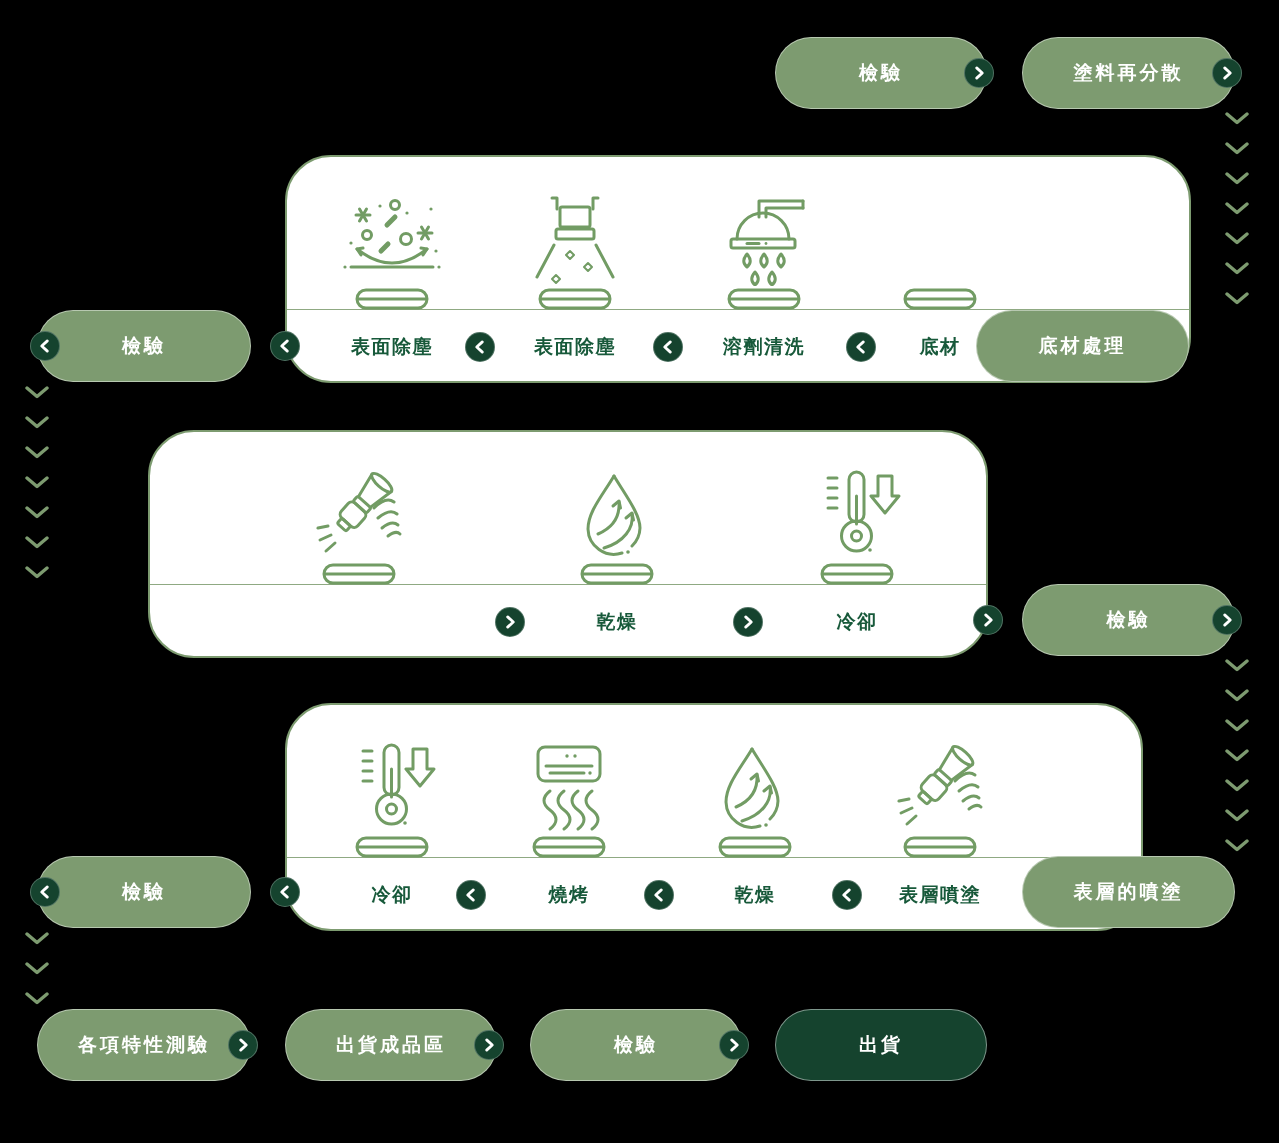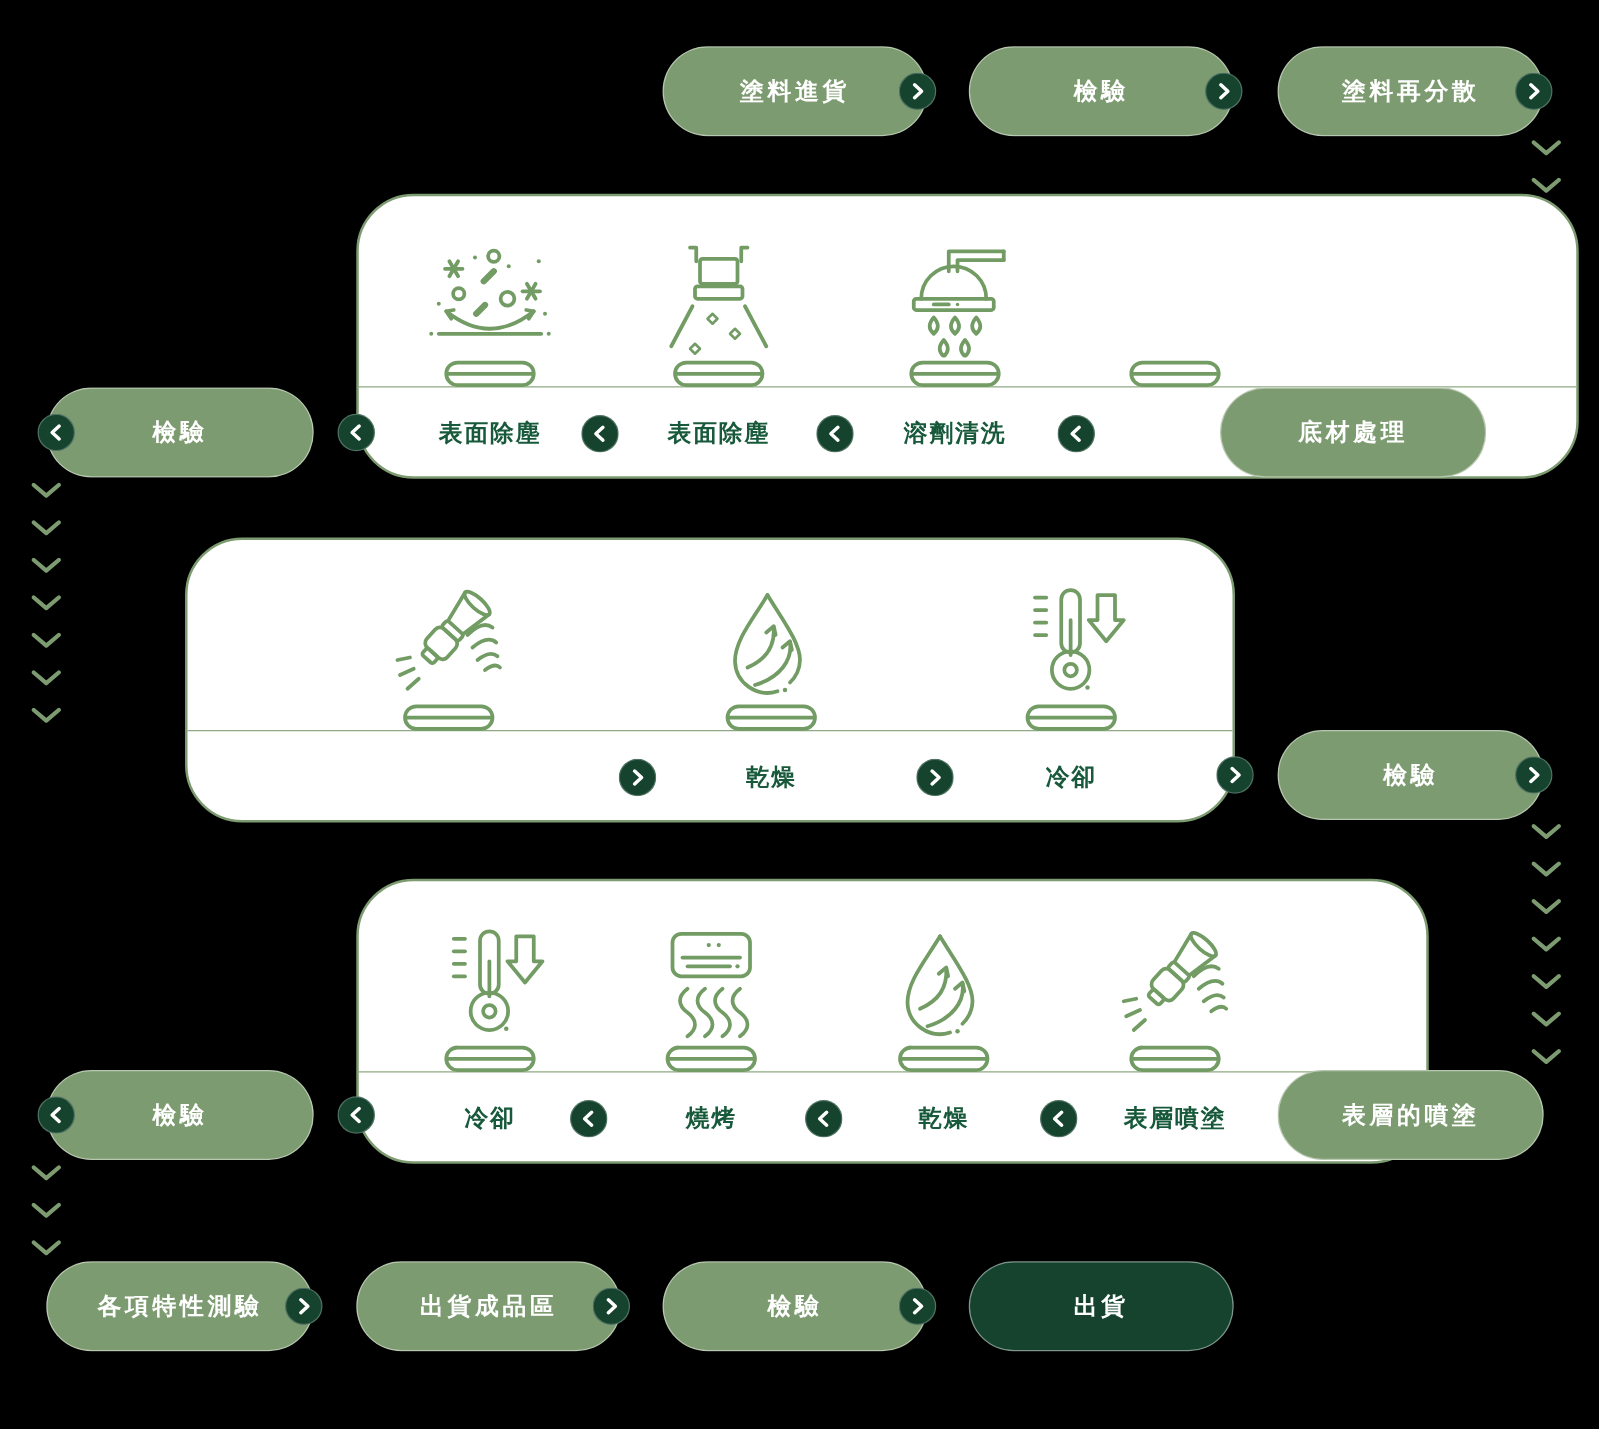--- a/index.html
+++ b/index.html
@@ -52,28 +52,20 @@
   .ic .thin{stroke-width:2;}
   .chev{stroke:var(--sage);fill:none;stroke-width:3.4;stroke-linecap:round;stroke-linejoin:round;}
   .wchev{stroke:#fff;fill:none;stroke-width:3;stroke-linecap:round;stroke-linejoin:round;}
   .pl{stroke:var(--icon);stroke-width:3;fill:#fff;}
 </style>
 </head>
 <body>
 
 <div class="canvas">
 
-  <div class="pill" style="left:530px;top:37px;width:212px">
-    <span>塗料進貨</span>
-    <span class="circ right">
-        <svg width="30" height="30" viewBox="0 0 30 30">
-          <polyline class="wchev" points="12.5,9.5 18.5,15 12.5,20.5"></polyline>
-        </svg>
-      </span>
-  </div>
   <div class="pill" style="left:775px;top:37px;width:212px">
     <span>檢驗</span>
     <span class="circ right">
         <svg width="30" height="30" viewBox="0 0 30 30">
           <polyline class="wchev" points="12.5,9.5 18.5,15 12.5,20.5"></polyline>
         </svg>
       </span>
   </div>
   <div class="pill" style="left:1022px;top:37px;width:213px">
     <span>塗料再分散</span>
@@ -158,21 +150,21 @@
         <polyline class="chev" points="2,2 12,10.5 22,2"></polyline>
       </svg>
     <svg width="24" height="13" viewBox="0 0 24 13">
         <polyline class="chev" points="2,2 12,10.5 22,2"></polyline>
       </svg>
     <svg width="24" height="13" viewBox="0 0 24 13">
         <polyline class="chev" points="2,2 12,10.5 22,2"></polyline>
       </svg>
   </div>
 
-  <div class="panel" style="left:285px;top:155px;width:978px;height:228px">
+  <div class="panel" style="left:285px;top:155px;width:906px;height:228px">
     <div class="divider"></div>
 
     <div class="icon" style="left:105px">
       <svg class="ic" width="110" height="95" viewBox="0 0 110 95">
         <line x1="14" y1="76" x2="96" y2="76"></line>
         <circle class="f" cx="8" cy="76" r="1.6"></circle>
           <circle class="f" cx="102" cy="76" r="1.6"></circle>
         <path d="M 20 58 Q 55 86 90 58"></path>
         <path d="M 26 57 L 20 58 L 24 64"></path>
           <path d="M 84 57 L 90 58 L 86 64"></path>
@@ -264,20 +256,21 @@
           <polyline class="wchev" points="17.5,9.5 11.5,15 17.5,20.5"></polyline>
         </svg>
       </span>
 
     <div class="plate" style="left:653px">
       <svg width="74" height="22" viewBox="0 0 74 22">
           <rect class="pl" x="2" y="2" width="70" height="18" rx="9"></rect>
           <line x1="3" y1="11" x2="71" y2="11" stroke="#729c64" stroke-width="3"></line>
         </svg>
     </div>
+    <div class="slabel" style="left:653px">底材</div>
   </div>
 
   <div class="pill" style="left:37px;top:310px;width:214px">
     <span>檢驗</span>
     <span class="circ left">
         <svg width="30" height="30" viewBox="0 0 30 30">
           <polyline class="wchev" points="17.5,9.5 11.5,15 17.5,20.5"></polyline>
         </svg>
       </span>
   </div>

